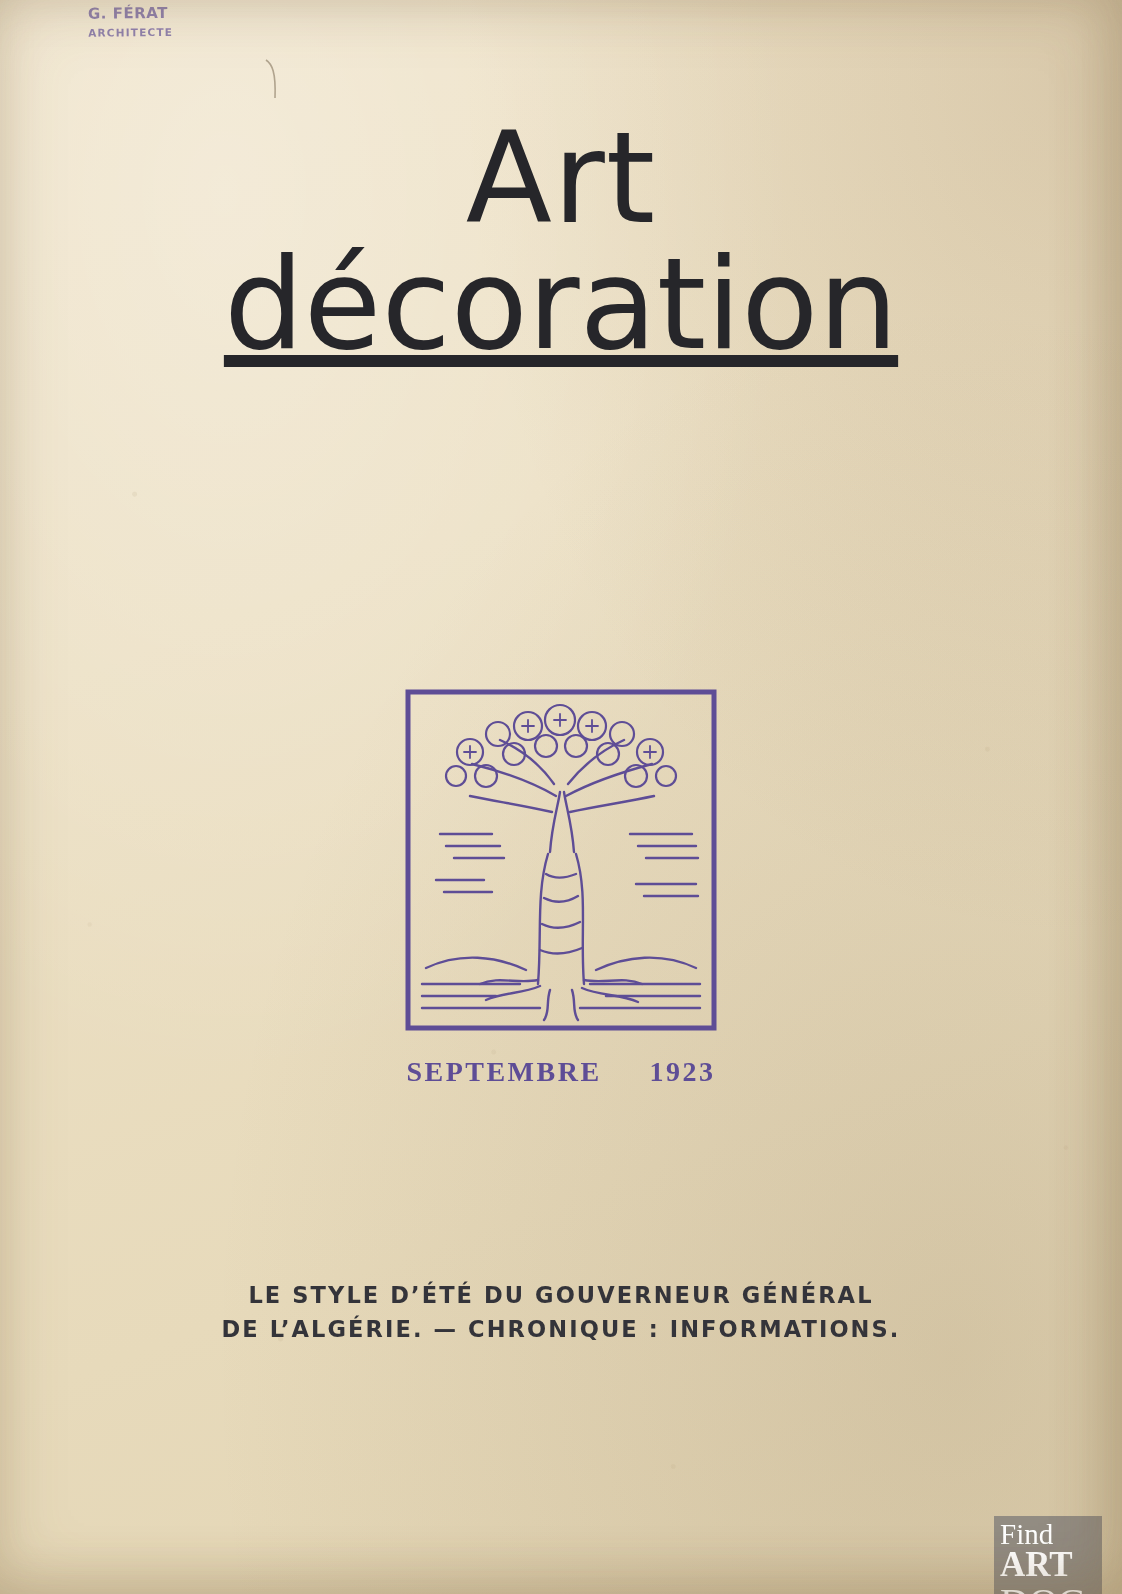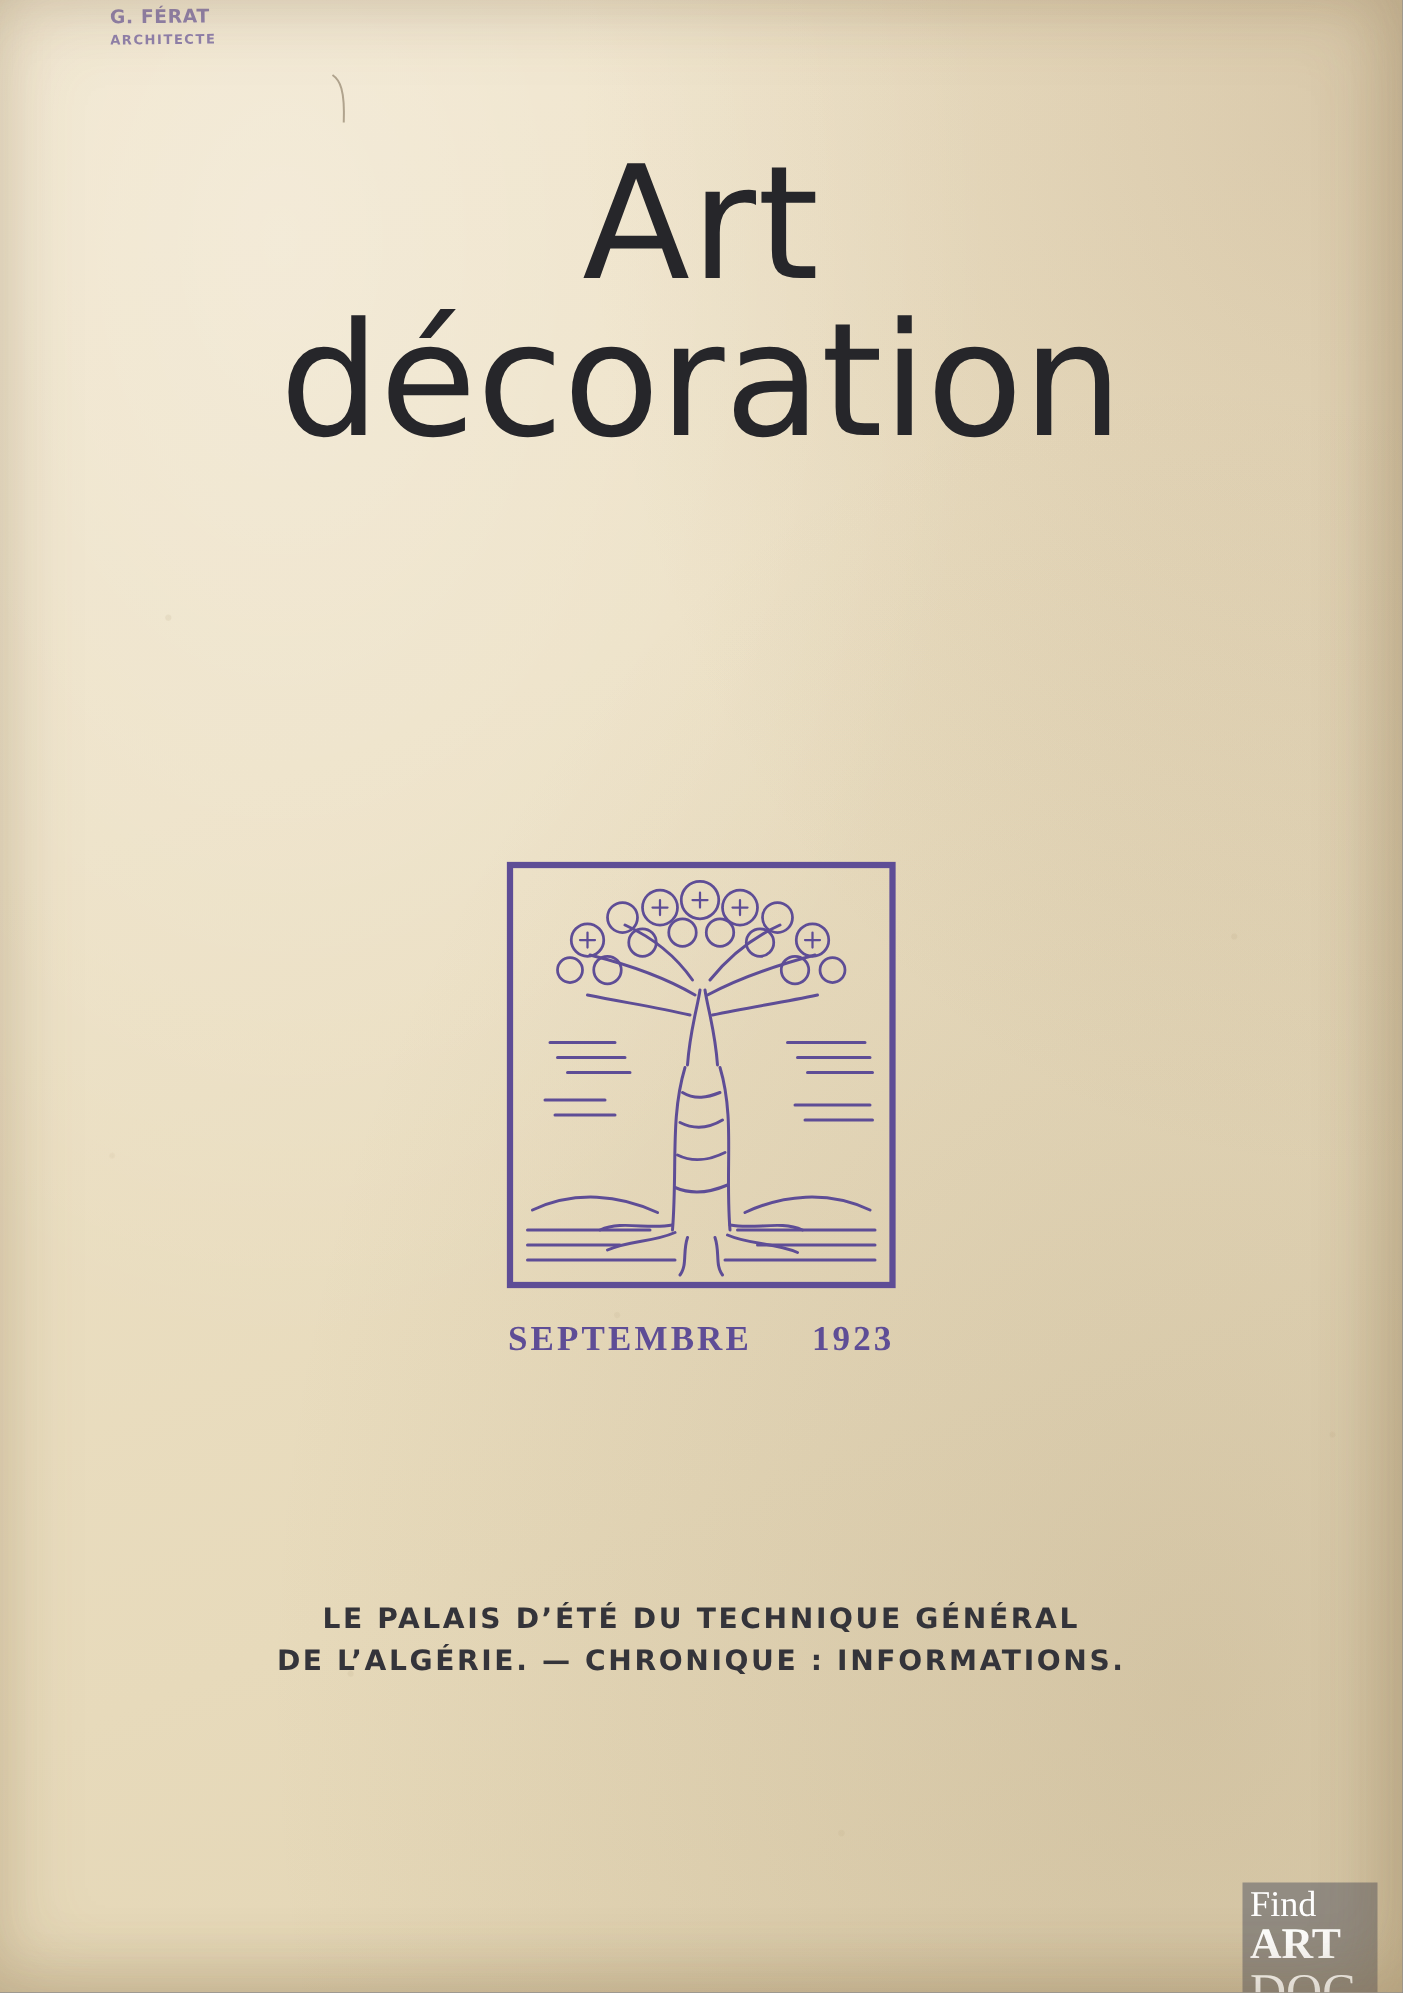--- a/index.html
+++ b/index.html
@@ -92,21 +92,21 @@
     color: #26262a;
   }
   .masthead .line {
     font-family: "DejaVu Sans", sans-serif;
     font-weight: 400;
     line-height: 0.97;
     letter-spacing: 1px;
   }
   .masthead .l1 { font-size: 126px; }
   .masthead .l2 { font-size: 112px; margin-top: 6px; }
-  .masthead .l3 { font-size: 126px; margin-top: 4px; letter-spacing: 0px; }
+  .masthead .l3 { font-size: 126px; margin-top: 4px; letter-spacing: 0px; text-decoration: underline; }
 
   
   .vignette {
     position: absolute;
     left: 50%;
     top: 684px;
     transform: translateX(-50%);
     width: 322px;
   }
   .vignette svg { display: block; width: 322px; height: 352px; }
@@ -139,21 +139,21 @@
     letter-spacing: 2.1px;
     line-height: 1.52;
   }
 
   
   .watermark {
     position: absolute;
     right: 20px;
     bottom: 0px;
     width: 108px;
-    height: 88px;
+    height: 78px;
     background: rgba(120,118,116,0.72);
     color: #ffffff;
     font-family: "Liberation Serif", serif;
     text-align: left;
     padding: 4px 0 0 6px;
     box-sizing: border-box;
     line-height: 0.98;
     overflow: hidden;
   }
   .watermark .w1 { font-size: 29px; letter-spacing: 0px; }
@@ -232,21 +232,21 @@
         <path d="M26 284 C60 268, 96 272, 126 286 M196 286 C226 272, 262 268, 296 284"></path>
       </g>
     </svg>
   </div>
 
   <div class="issue">
     <span class="month">SEPTEMBRE</span><span class="year">1923</span>
   </div>
 
   <div class="contents">
-    <div>LE PALAIS D’ÉTÉ DU TECHNIQUE GÉNÉRAL</div>
+    <div>LE STYLE D’ÉTÉ DU GOUVERNEUR GÉNÉRAL</div>
     <div>DE L’ALGÉRIE. — CHRONIQUE : INFORMATIONS.</div>
   </div>
 
   <div class="watermark">
     <div class="w1">Find</div>
     <div class="w2">ART</div>
     <div class="w3">DOC</div>
   </div>
 
   <div class="edge-shade"></div>

